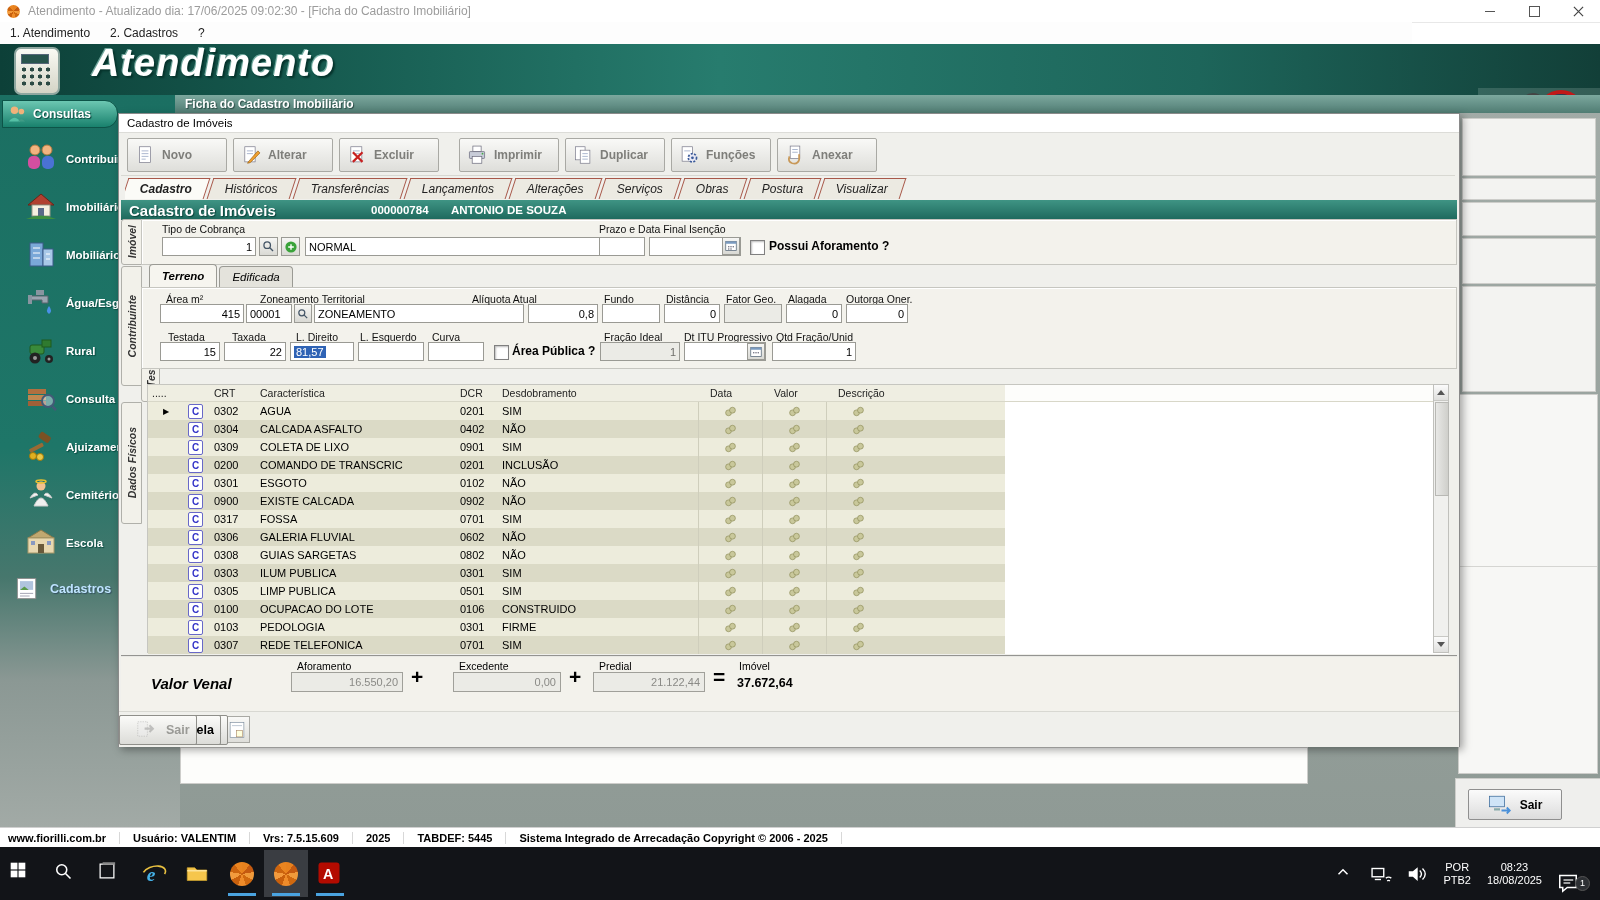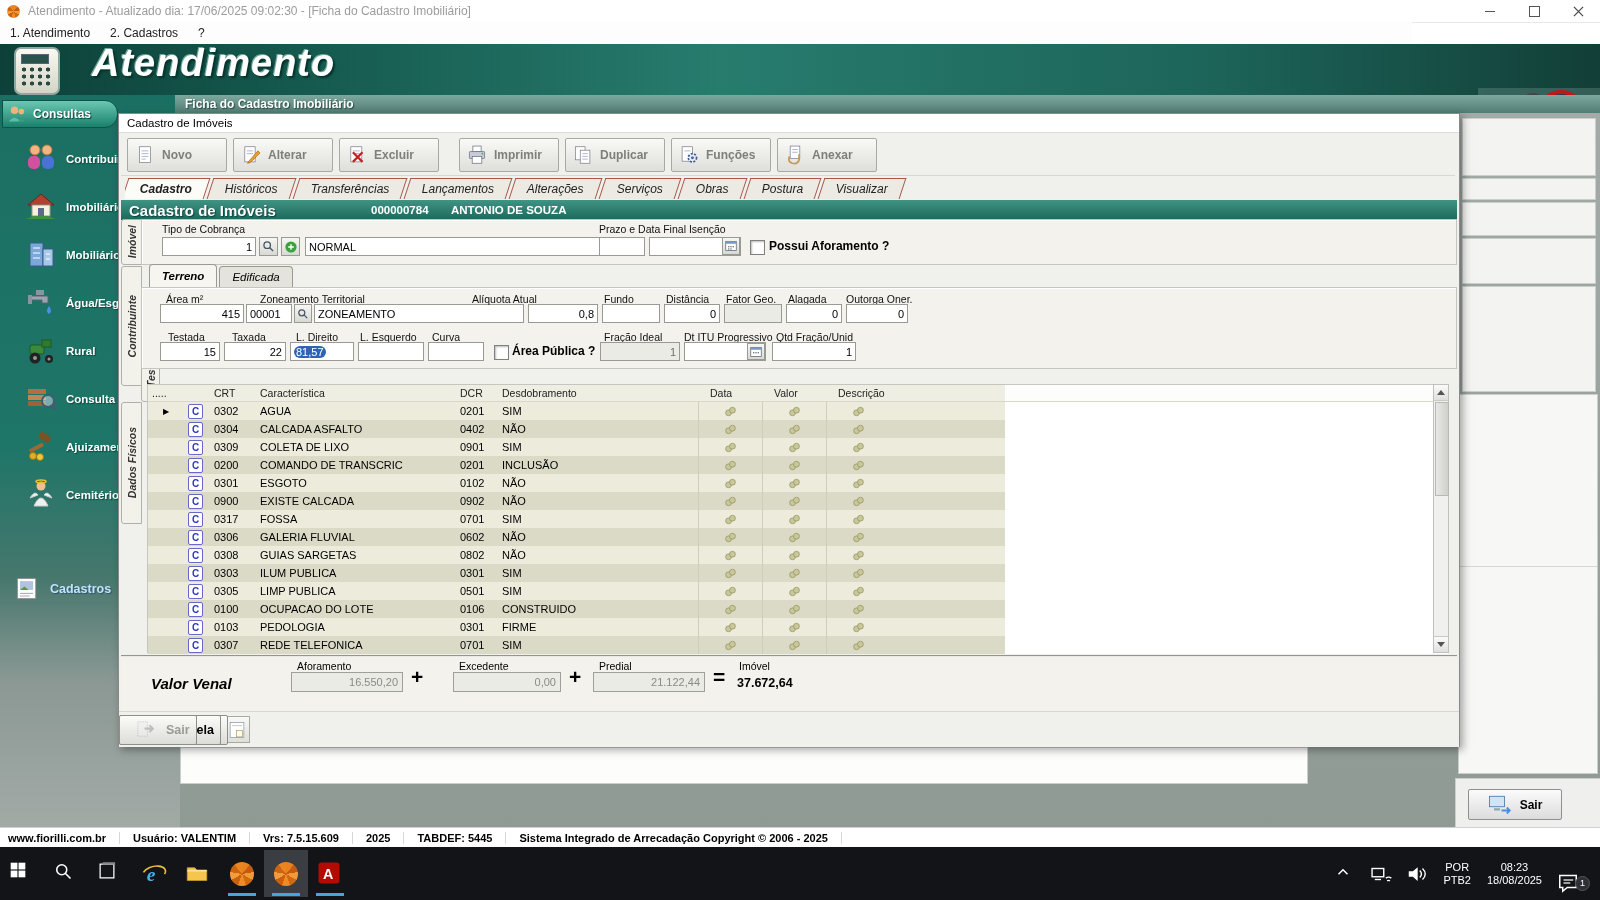--- a/index.html
+++ b/index.html
@@ -111,21 +111,21 @@
   .vtabs-inner .vtab:nth-child(2){top:214px;height:72px;}
 
   .section{position:absolute;background:#f3f2ec;border:1px solid #c6c6c0;box-shadow:inset 1px 1px 0 #fff;}
   .sec-cobranca{left:22px;top:105px;width:1314px;height:44px;}
   .sec-terreno{left:22px;top:173px;width:1314px;height:80px;}
   .flabel{position:absolute;font-size:10.5px;color:#111;white-space:nowrap;}
   .fld{position:absolute;height:19px;background:#fff;border:1px solid #9a9a94;box-sizing:border-box;
        display:flex;align-items:center;padding:0 3px;font-size:11px;}
   .fld.num{justify-content:flex-end;}
   .fld.dis{background:#ebebe6;color:#6e6e6a;}
-  .sel-text{background:#2f63b5;color:#fff;padding:0 2px;border-radius:6px;}
+  .sel-text{background:#2f63b5;color:#fff;padding:0 2px;}
   .sqbtn{position:absolute;width:19px;height:19px;border:1px solid #9a9a94;background:linear-gradient(#f6f6f4,#d9d9d4);
          display:flex;align-items:center;justify-content:center;padding:0;}
   .checkbox{position:absolute;width:13px;height:13px;background:#fff;border:1px solid #808080;
             box-shadow:inset 1px 1px 2px #bbb;}
   .boldlbl{position:absolute;font-weight:bold;font-size:12px;color:#000;white-space:nowrap;}
 
   .ttabs{left:30px;top:151px;position:absolute;display:flex;align-items:flex-end;height:22px;}
   .ttab{height:20px;padding:0 12px;border:1px solid #9a9a94;border-bottom:none;border-radius:4px 4px 0 0;
         background:#e4e3dc;display:flex;align-items:center;font-style:italic;font-size:11.5px;margin-right:2px;}
   .ttab.active{background:#f6f5ef;font-weight:bold;height:22px;}
@@ -395,20 +395,32 @@
               <path d="M5 20 q5 -8 8 -3 z" fill="#f4f4f4" stroke="#ccc"></path>
               <path d="M27 20 q-5 -8 -8 -3 z" fill="#f4f4f4" stroke="#ccc"></path>
               <circle cx="16" cy="8" r="4.5" fill="#f2c090"></circle>
               <ellipse cx="16" cy="3.5" rx="5" ry="1.4" fill="none" stroke="#e8c030" stroke-width="1.5"></ellipse>
               <path d="M9 28 q7 -16 14 0 z" fill="#efefef" stroke="#ccc"></path>
             </svg>
           </span>
           <span class="lbl">Cemitério</span>
         </div>
 
+        <div class="side-item">
+          <span class="icon">
+            <svg viewBox="0 0 32 32" width="34" height="32">
+              <path d="M3 12 L16 4 L29 12 Z" fill="#c0a870" stroke="#8a7a4a"></path>
+              <rect x="3" y="12" width="26" height="15" fill="#e8d8b0" stroke="#a89868"></rect>
+              <rect x="13" y="18" width="6" height="9" fill="#6a5a3a"></rect>
+              <rect x="6" y="15" width="4" height="4" fill="#8899c0"></rect>
+              <rect x="22" y="15" width="4" height="4" fill="#8899c0"></rect>
+            </svg>
+          </span>
+          <span class="lbl">Escola</span>
+        </div>
 
     </div>
     <div class="abs cadastros-item">
       <span class="icon">
           <svg viewBox="0 0 32 32" width="30" height="28">
             <rect x="5" y="4" width="21" height="23" fill="#fff" stroke="#8a8a8a"></rect>
             <rect x="8" y="7" width="15" height="10" fill="#b0c4de"></rect>
             <path d="M8 17 l5 -4 l5 4 z" fill="#5a9a4a"></path>
             <line x1="8" y1="21" x2="23" y2="21" stroke="#99a"></line>
             <line x1="8" y1="24" x2="19" y2="24" stroke="#99a"></line>

